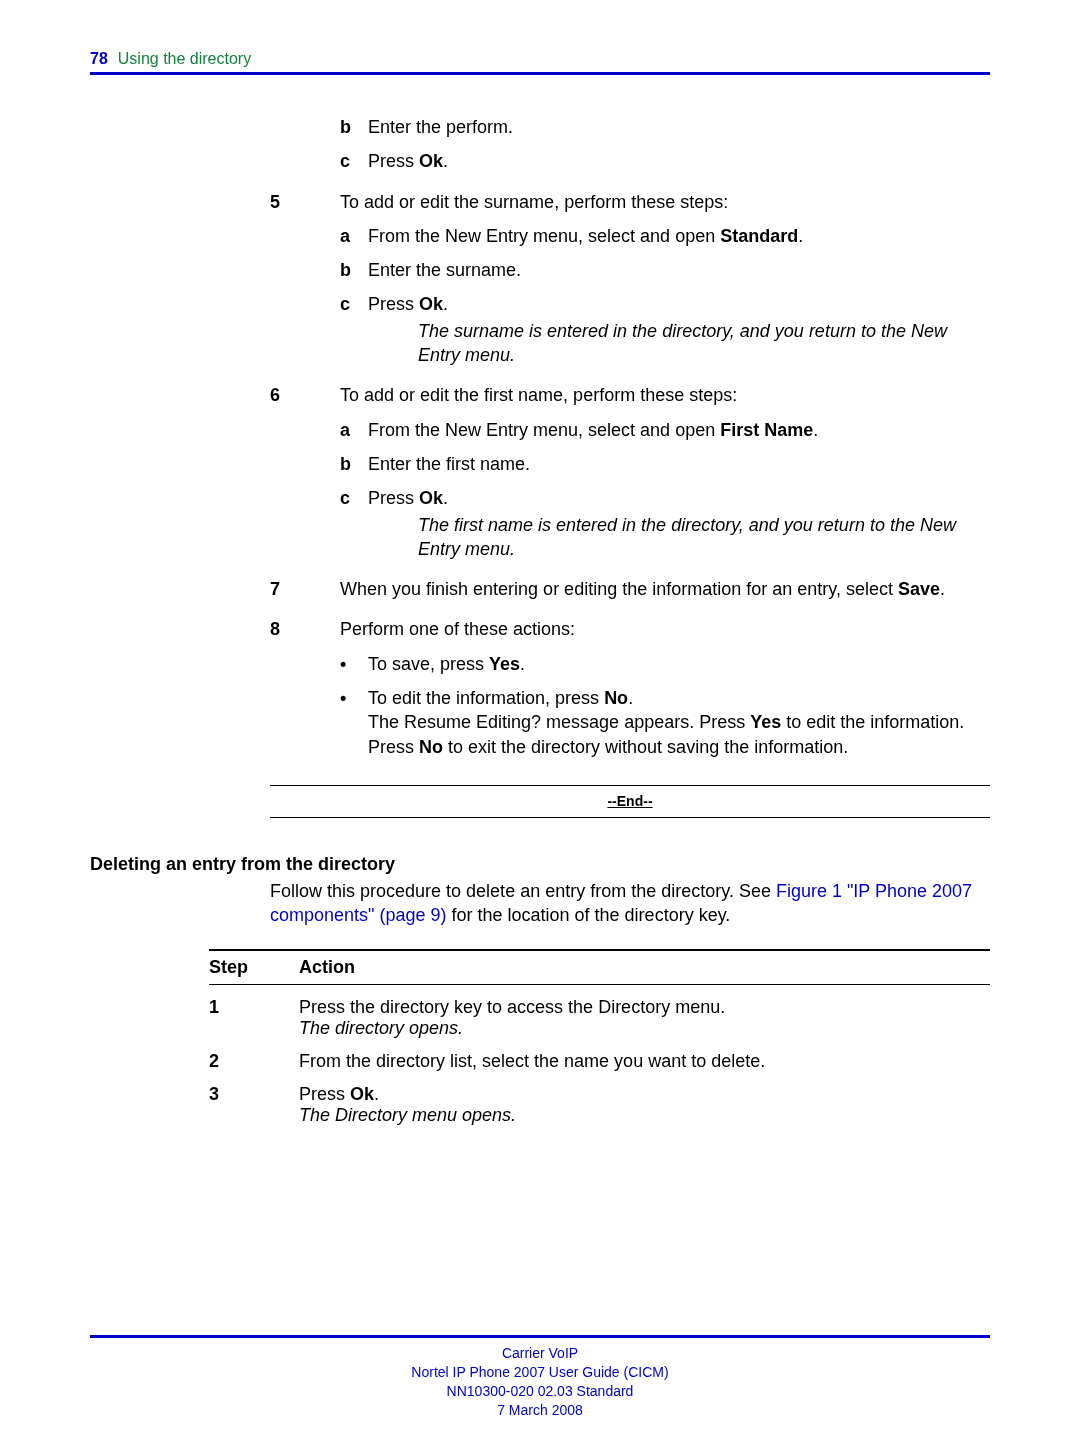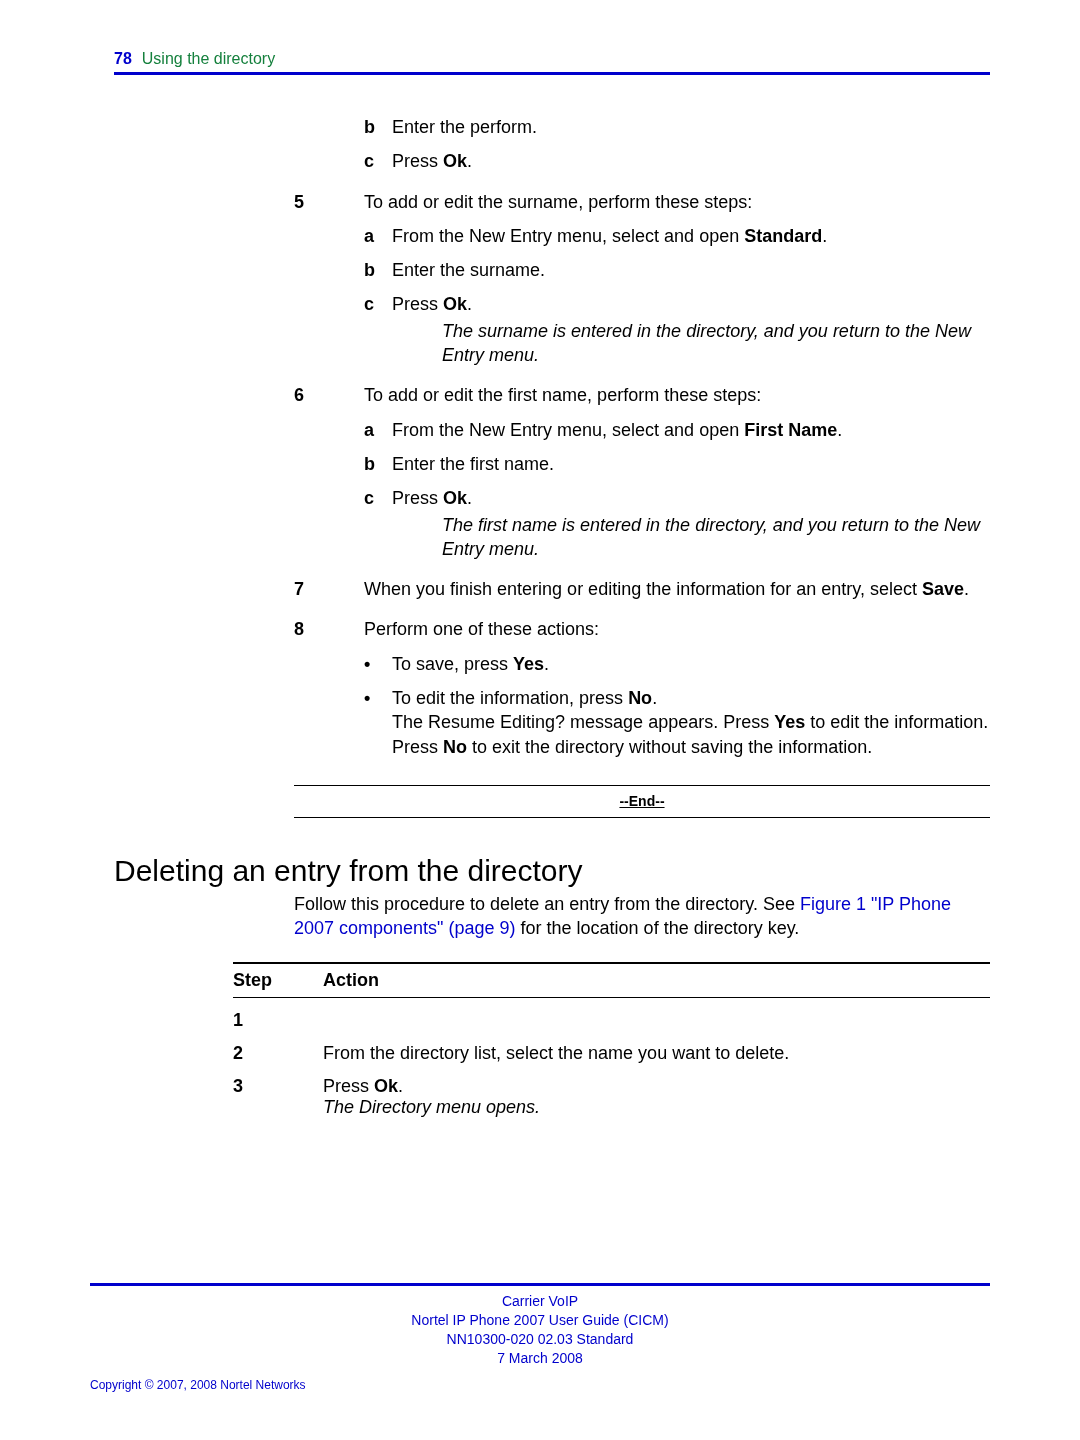--- a/index.html
+++ b/index.html
@@ -6,21 +6,21 @@
     margin: 0;
     padding: 0;
     font-family: Arial, Helvetica, sans-serif;
     background: #ffffff;
     color: #000000;
   }
   .page {
     width: 1080px;
     height: 1440px;
     margin: 0 auto;
-    padding: 50px 90px 30px 114px;
+    padding: 50px 90px 30px 90px;
     box-sizing: border-box;
     position: relative;
   }
   .header {
     display: flex;
     align-items: baseline;
     font-size: 16px;
     padding-bottom: 4px;
   }
   .header .pagenum {
@@ -90,22 +90,22 @@
     margin: 0;
   }
   .end-label {
     text-align: center;
     font-weight: bold;
     font-size: 14px;
     padding: 6px 0;
     text-decoration: underline;
   }
   h2.section-title {
-    font-size: 30px;
-    font-weight: normal;
+    font-size: 18px;
+    font-weight: bold;
     margin: 36px 0 4px 0;
   }
   .intro-para {
     margin-left: 180px;
     font-size: 18px;
     line-height: 1.35;
   }
   .link { color: #0000cc; }
   .table-block {
     margin-left: 119px;
@@ -123,21 +123,21 @@
   .tbl-col2 { flex: 1; }
   .tbl-row {
     display: flex;
     padding-top: 12px;
   }
   .tbl-row .tbl-col1 { font-weight: bold; }
   .footer {
     position: absolute;
     left: 90px;
     right: 90px;
-    bottom: 48px;
+    bottom: 20px;
   }
   .footer-rule {
     border: none;
     border-top: 3px solid #0000cc;
     margin: 0 0 6px 0;
   }
   .footer-text {
     text-align: center;
     color: #0000cc;
     font-size: 14px;
@@ -265,20 +265,24 @@
   <div class="table-block">
     <hr class="tbl-rule-thick">
     <div class="tbl-head">
       <div class="tbl-col1">Step</div>
       <div class="tbl-col2">Action</div>
     </div>
     <hr class="tbl-rule-thin">
 
     <div class="tbl-row">
       <div class="tbl-col1">1</div>
+      <div class="tbl-col2">
+        <span>Press the directory key to access the Directory menu.</span>
+        <div class="italic">The directory opens.</div>
+      </div>
     </div>
 
     <div class="tbl-row">
       <div class="tbl-col1">2</div>
       <div class="tbl-col2">From the directory list, select the name you want to delete.</div>
     </div>
 
     <div class="tbl-row">
       <div class="tbl-col1">3</div>
       <div class="tbl-col2">
@@ -289,16 +293,15 @@
   </div>
 
   <div class="footer">
     <hr class="footer-rule">
     <div class="footer-text">
       <div>Carrier VoIP</div>
       <div>Nortel IP Phone 2007 User Guide (CICM)</div>
       <div>NN10300-020   02.03   Standard</div>
       <div>7 March 2008</div>
     </div>
-    <div class="copyright">Copyright © 2007, 2008 Nortel Networks</div>
   </div>
 
 </div>
 
 </body></html>

